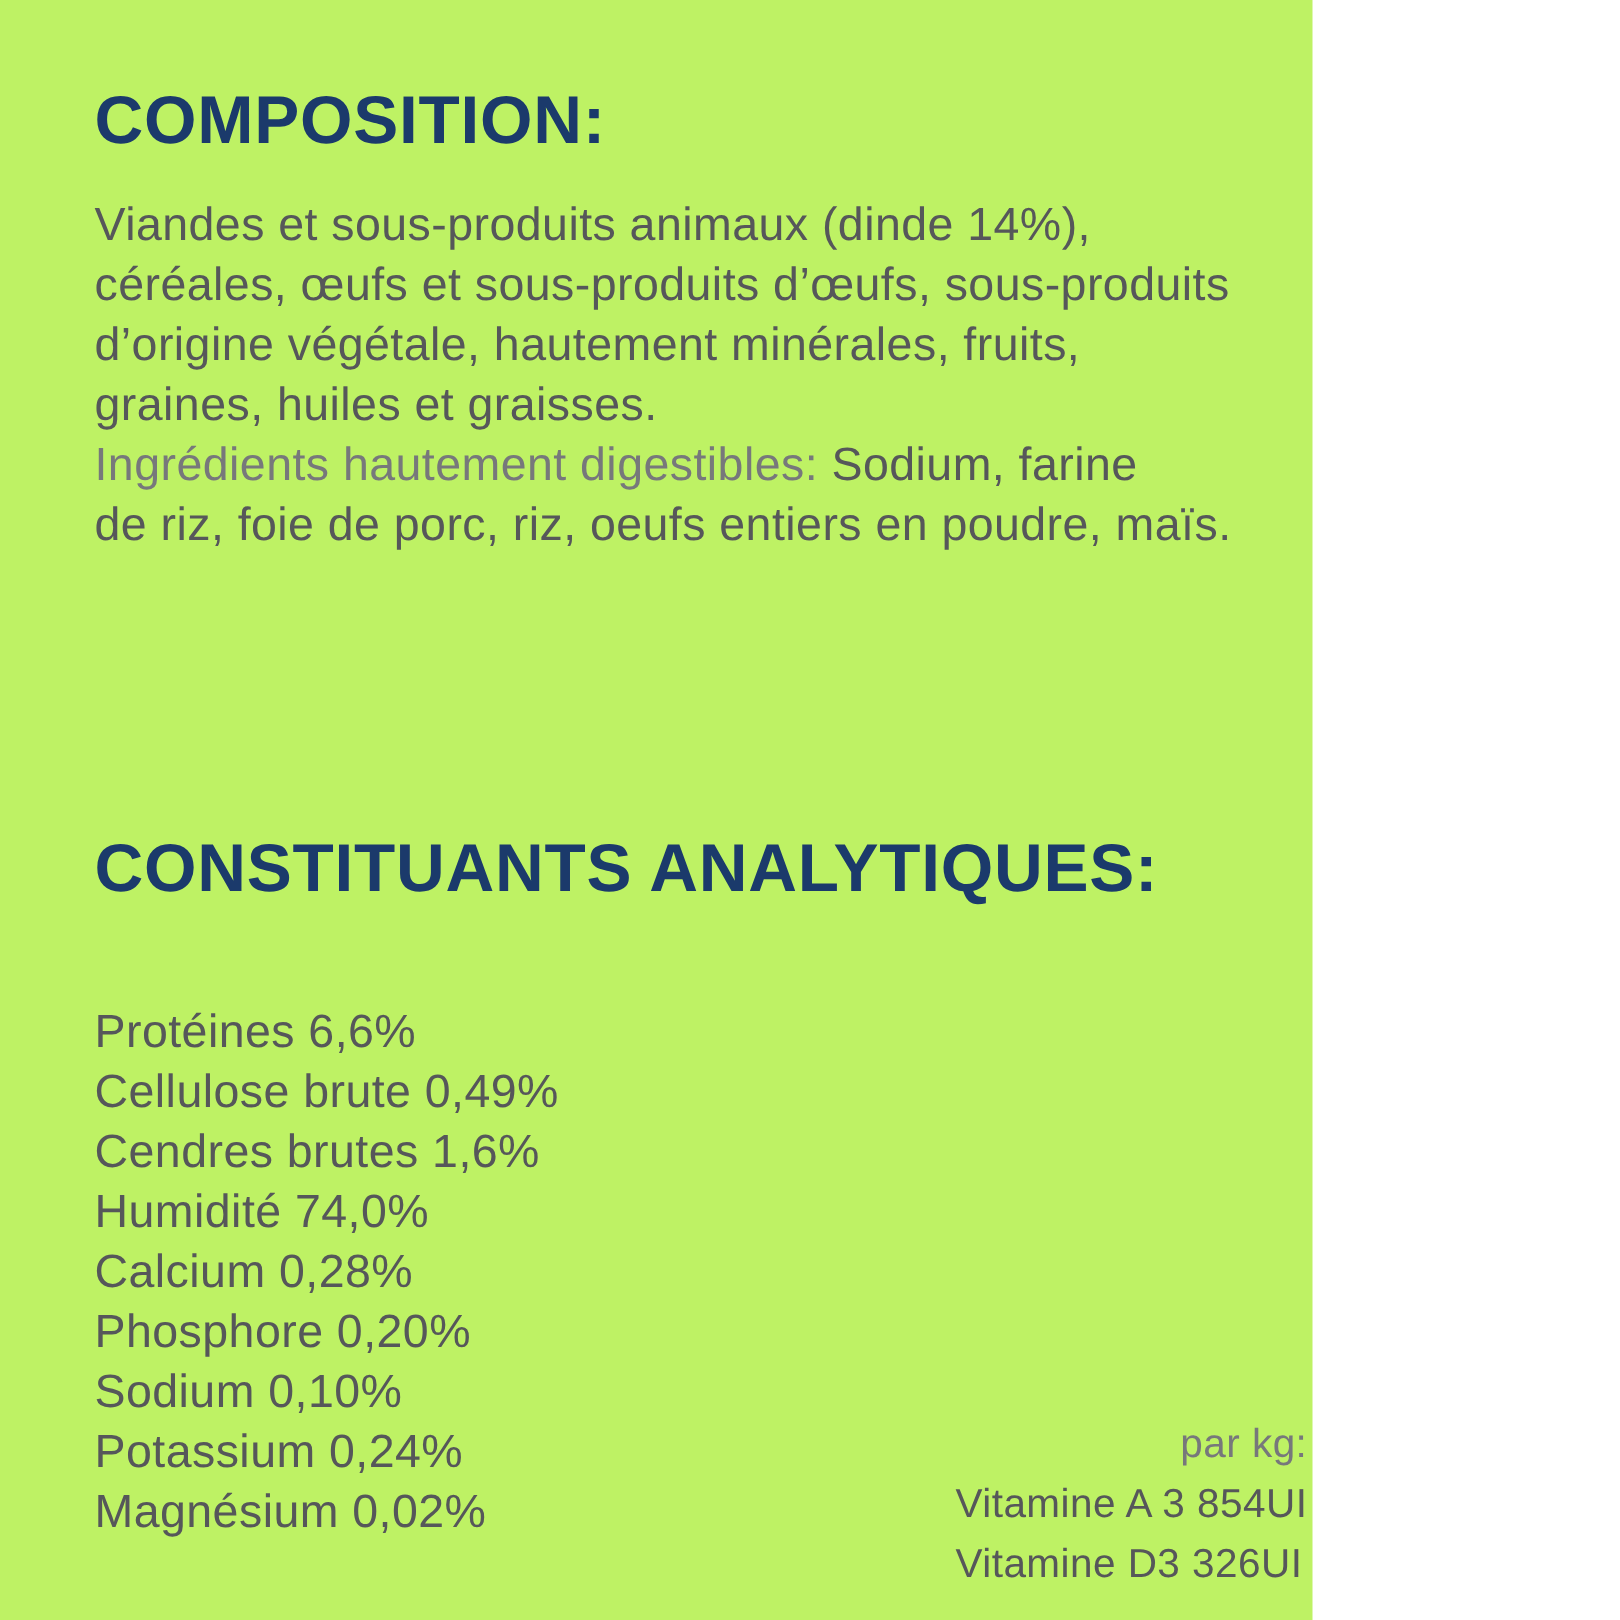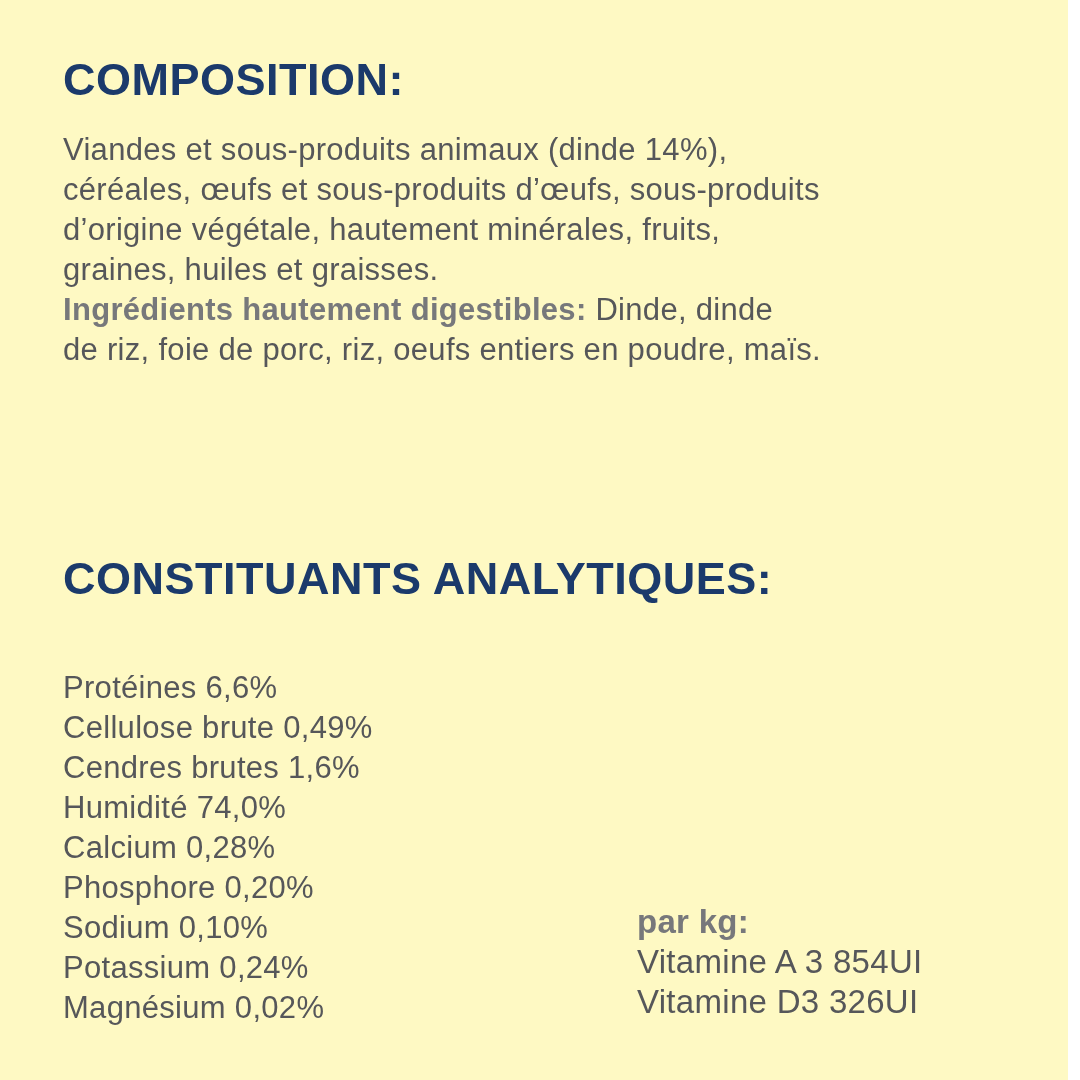--- a/index.html
+++ b/index.html
@@ -5,23 +5,23 @@
   * { margin: 0; padding: 0; box-sizing: border-box; }
   html, body {
     width: 1080px;
     height: 1080px;
     background: #ffffff;
     font-family: "Liberation Sans", "DejaVu Sans", sans-serif;
     overflow: hidden;
   }
   .page {
     position: relative;
-    width: 1068px;
+    width: 875px;
     height: 1080px;
-    background: #fef9c3;
+    background: #bef264;
   }
   .section-heading {
     position: absolute;
     left: 63px;
     font-size: 45px;
     line-height: 46px;
     font-weight: 800;
     letter-spacing: 0.5px;
     color: #1b3a6b;
     white-space: nowrap;
@@ -36,47 +36,48 @@
     line-height: 40px;
     font-weight: 400;
     letter-spacing: 0.3px;
     color: #56575a;
     white-space: nowrap;
   }
   #composition-paragraph { top: 130px; }
   #analytical-list       { top: 622px; margin-top: 46px; }
 
   .bold-gray {
-    font-weight: 700;
+    font-weight: 400;
     color: #77787b;
+    text-align: right;
   }
   #per-kg-block {
     position: absolute;
     left: 637px;
-    top: 902px;
-    font-size: 33px;
+    top: 942px;
+    font-size: 27px;
     line-height: 40px;
     letter-spacing: 0.3px;
     color: #56575a;
     white-space: nowrap;
   }
 </style>
 </head>
 <body>
 
 <div class="page">
 
   <h1 class="section-heading" id="composition-heading">COMPOSITION:</h1>
 
   <div class="body-text" id="composition-paragraph">
     <div>Viandes et sous-produits animaux (dinde 14%),</div>
     <div>céréales, œufs et sous-produits d’œufs, sous-produits</div>
     <div>d’origine végétale, hautement minérales, fruits,</div>
     <div>graines, huiles et graisses.</div>
-    <div><span class="bold-gray">Ingrédients hautement digestibles:</span><span> Dinde, dinde</span></div>
+    <div><span class="bold-gray">Ingrédients hautement digestibles:</span><span> Sodium, farine</span></div>
     <div>de riz, foie de porc, riz, oeufs entiers en poudre, maïs.</div>
   </div>
 
   <h1 class="section-heading" id="analytical-heading">CONSTITUANTS ANALYTIQUES:</h1>
 
   <div class="body-text" id="analytical-list">
     <div>Protéines 6,6%</div>
     <div>Cellulose brute 0,49%</div>
     <div>Cendres brutes 1,6%</div>
     <div>Humidité 74,0%</div>

